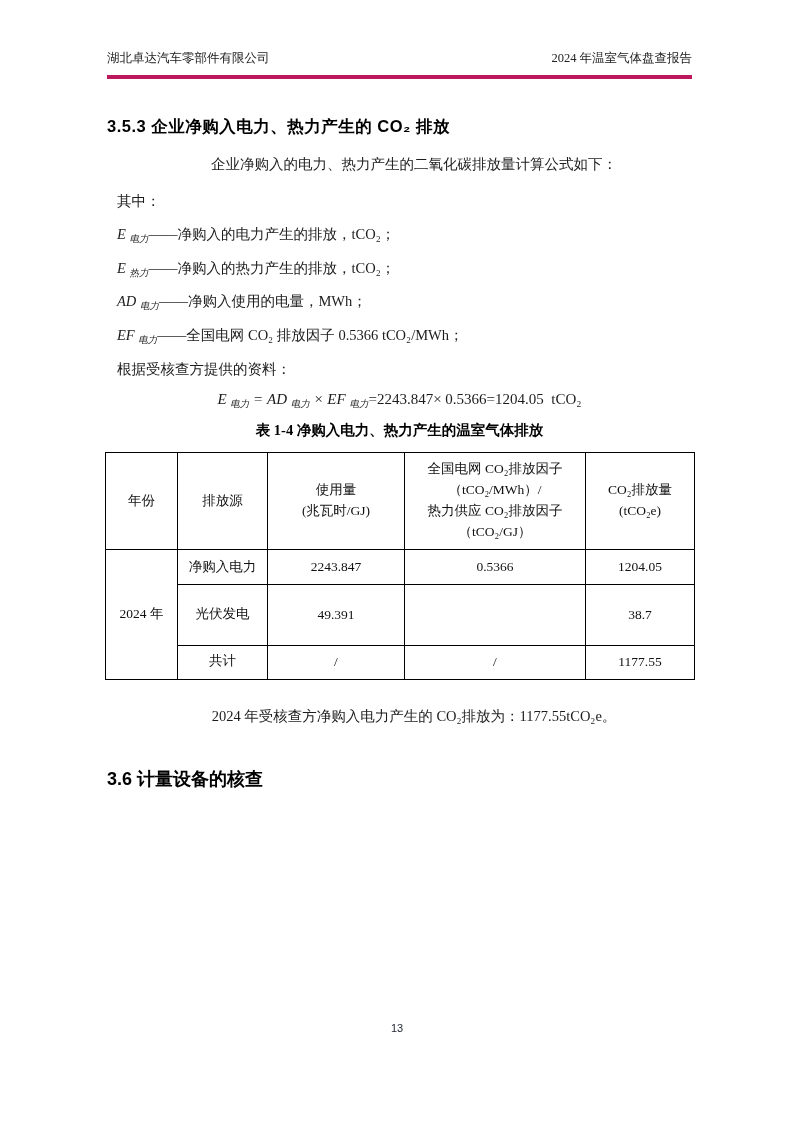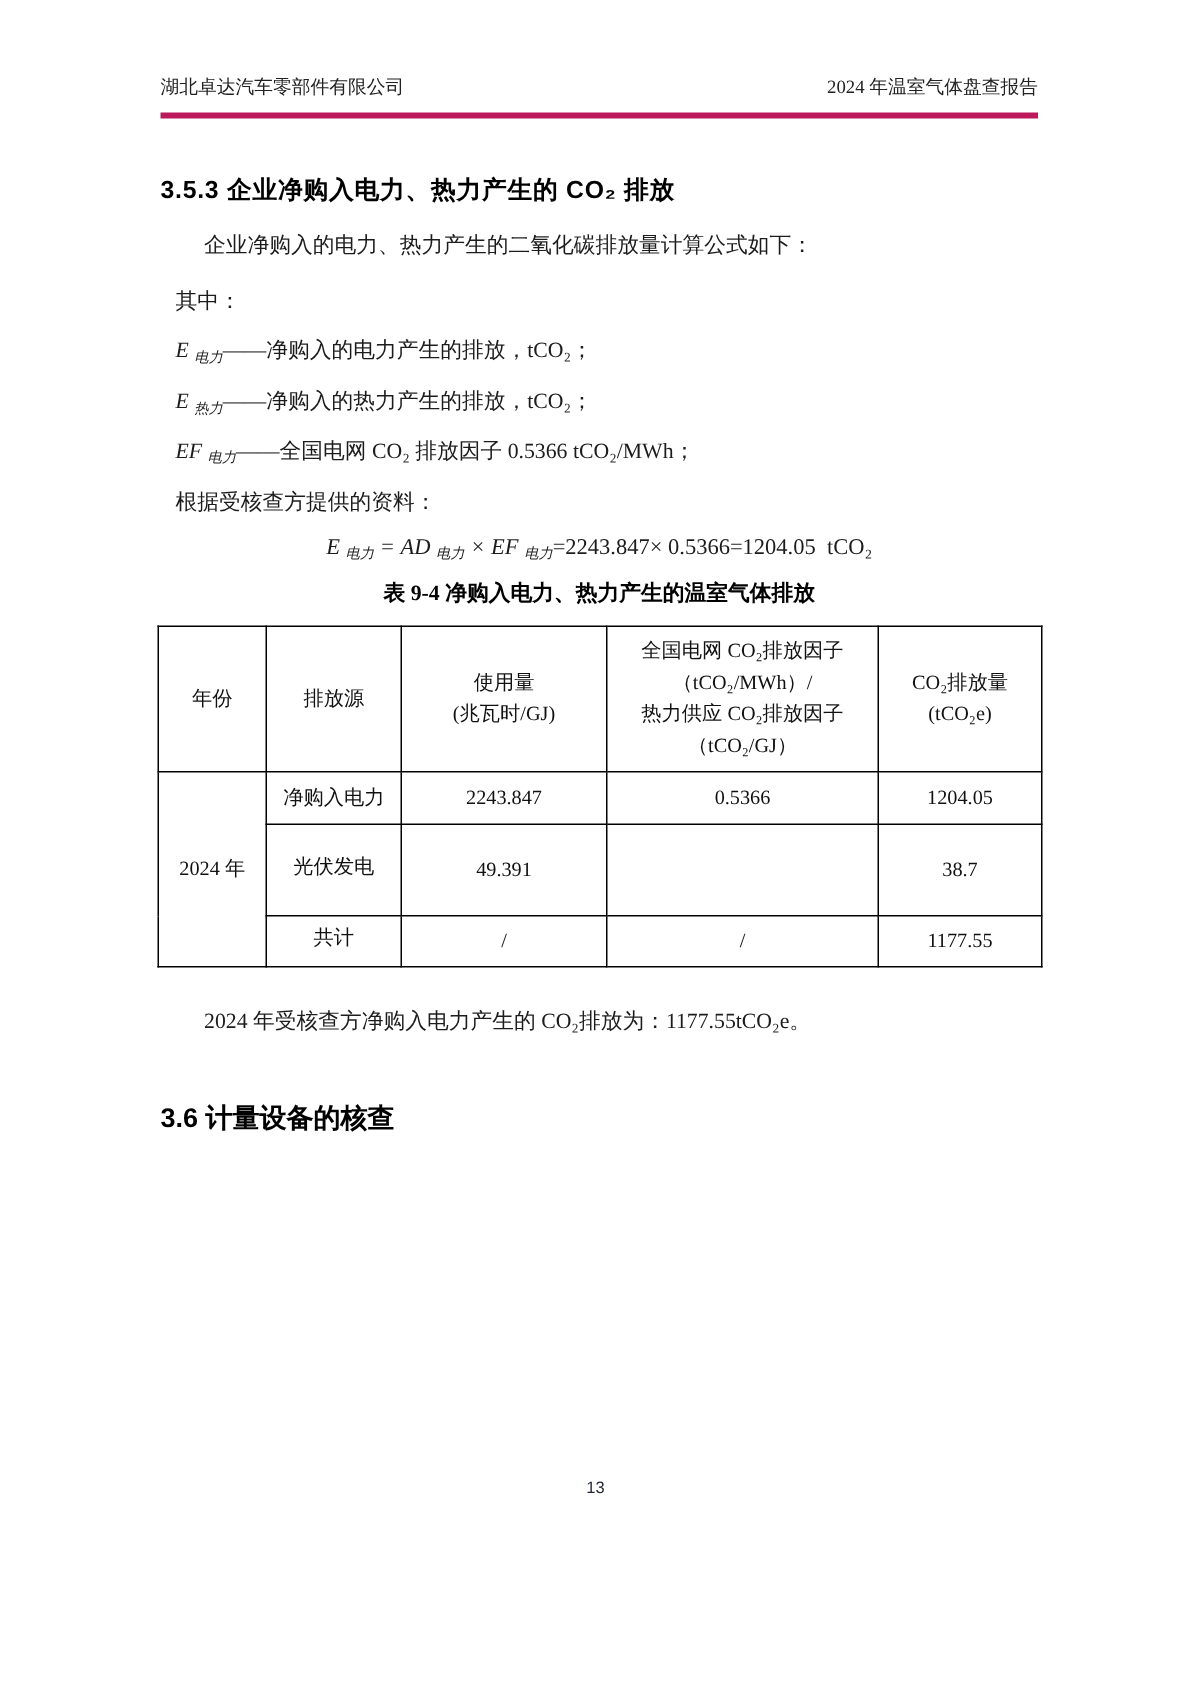--- a/index.html
+++ b/index.html
@@ -30,21 +30,21 @@
     letter-spacing: 0.5px;
   }
   .h36 {
     margin-top: 40px;
     font-family: "Liberation Sans", "DejaVu Sans", sans-serif;
     font-weight: bold; font-size: 18px; color: #000;
   }
 
   
   .para { font-size: 14.5px; line-height: 1.55; margin-top: 15px; }
-  .indent { text-indent: 2em; }
+  .indent { text-indent: 2em; text-align: center; }
   .para36 {
     margin-top: 17px; font-size: 14.5px; line-height: 33px;
     text-align: justify; text-indent: 2em;
   }
 
   
   .formula {
     text-align: center; font-size: 15px; margin-top: 11px;
     white-space: pre-wrap;
   }
@@ -73,21 +73,21 @@
   }
   tr.hdr { height: 97px; }
   tr.r1 { height: 35px; }
   tr.r2 { height: 61px; }
   tr.r3 { height: 34px; }
   td.topalign { vertical-align: top; padding-top: 5px; }
   .bold-cell { font-weight: bold; font-family: Liberation Mono, monospace; }
 
   
   .page-footer {
-    position: absolute; top: 986px; left: 0; width: 794px;
+    position: absolute; top: 1022px; left: 0; width: 794px;
     text-align: center;
     font-family: "Liberation Sans", "DejaVu Sans", sans-serif;
     font-size: 11px; color: #1f2430;
   }
 </style>
 </head>
 <body>
 
 <div class="page">
   <div class="content">
@@ -99,27 +99,28 @@
 
     <div class="h353">3.5.3 企业净购入电力、热力产生的 CO₂ 排放</div>
 
     <p class="para indent">企业净购入的电力、热力产生的二氧化碳排放量计算公式如下：</p>
 
 
     <p class="para plain10">其中：</p>
 
     <div class="def"><span class="fsym">E</span> <span class="fsub">电力</span><span>——净购入的电力产生的排放，tCO₂；</span></div>
     <div class="def"><span class="fsym">E</span> <span class="fsub">热力</span><span>——净购入的热力产生的排放，tCO₂；</span></div>
+    <div class="def"><span class="fsym">AD</span> <span class="fsub">电力</span><span>——净购入使用的电量，MWh；</span></div>
     <div class="def"><span class="fsym">EF</span> <span class="fsub">电力</span><span>——全国电网 CO₂ 排放因子 0.5366 tCO₂/MWh；</span></div>
 
     <div class="def">根据受核查方提供的资料：</div>
 
     <div class="formula"><span class="fsym">E</span> <span class="fsub">电力</span> <span class="fsym">= AD</span> <span class="fsub">电力</span> <span class="fsym">× EF</span> <span class="fsub">电力</span><span>=2243.847× 0.5366=1204.05  tCO₂</span></div>
 
-    <div class="tbl-title">表 9-4 净购入电力、热力产生的温室气体排放</div>
+    <div class="tbl-title">表 1-4 净购入电力、热力产生的温室气体排放</div>
 
     <table class="data">
       <colgroup>
         <col style="width:72px">
           <col style="width:90px">
           <col style="width:137px">
           <col style="width:181px">
           <col style="width:109px">
       </colgroup>
       <tbody>

